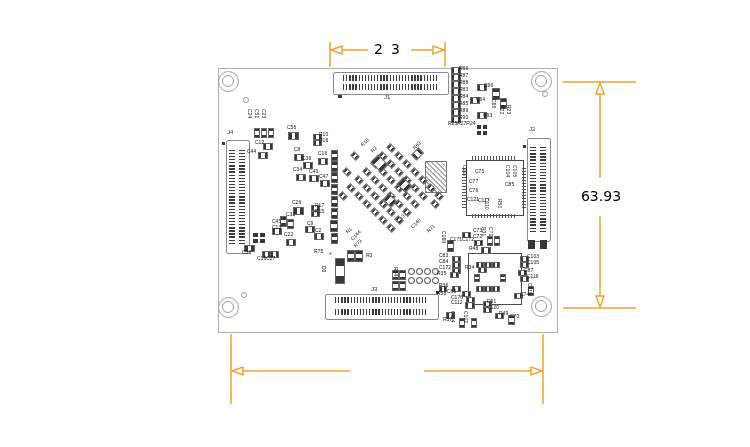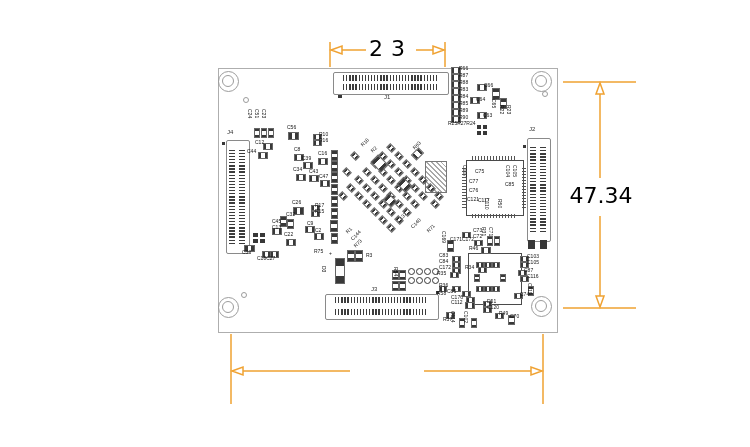--- a/index.html
+++ b/index.html
@@ -20,21 +20,21 @@
           transform-origin:0 0;}
   .ic{position:absolute;border:1px solid #4a4a4a;background:#fff;}
   .pinstrip{position:absolute;}
   .pinstrip.h{background:repeating-linear-gradient(90deg,#555 0 1.2px,transparent 1.2px 3px);}
   .pinstrip.v{background:repeating-linear-gradient(0deg,#555 0 1.2px,transparent 1.2px 3px);}
   .qfn{position:absolute;border:1px solid #777;
        background:repeating-linear-gradient(45deg,#a9a9a9 0 1px,#fff 1px 3.5px);}
   .pad{position:absolute;background:#383838;}
   .rpad{position:absolute;width:5px;height:5px;border:1.5px solid #383838;border-radius:50%;background:#fff;}
   .dimtext{position:absolute;transform:translate(-50%,-50%);background:#fff;padding:0 3px;
-           font-family:"DejaVu Sans",sans-serif;font-size:22px;line-height:1;}
+           font-family:"DejaVu Sans",sans-serif;font-size:14px;line-height:1;}
   .dimtext.sp{letter-spacing:8px;}
   svg.dims{position:absolute;left:0;top:0;}
 </style>
 </head>
 <body>
 
 <div id="stage">
 
   <div class="board" id="board" style="left: 218px; top: 68px; width: 338px; height: 263px;"></div>
 
@@ -50,21 +50,21 @@
       <polygon points="600,307 596,296 604,296" fill="#fff"></polygon>
     </g>
     <g stroke="#F0A232" stroke-width="1.5" fill="none">
       <path d="M231,334 V404 M543,334 V404 M243,371 H350 M424,371 H531"></path>
       <polygon points="232,371 243,367 243,375" fill="#fff"></polygon>
       <polygon points="542,371 531,367 531,375" fill="#fff"></polygon>
     </g>
   </svg>
 
   <div class="dimtext sp" style="left:391px;top:49px;">23</div>
-  <div class="dimtext" style="left:601px;top:196px;">47.34</div>
+  <div class="dimtext" style="left:601px;top:196px;">63.93</div>
 
 <div class="hole" style="left: 218px; top: 71px;">
       <i></i>
     </div>
     <div class="hole" style="left: 531px; top: 71px;">
       <i></i>
     </div>
     <div class="hole" style="left: 218px; top: 297px;">
       <i></i>
     </div>

